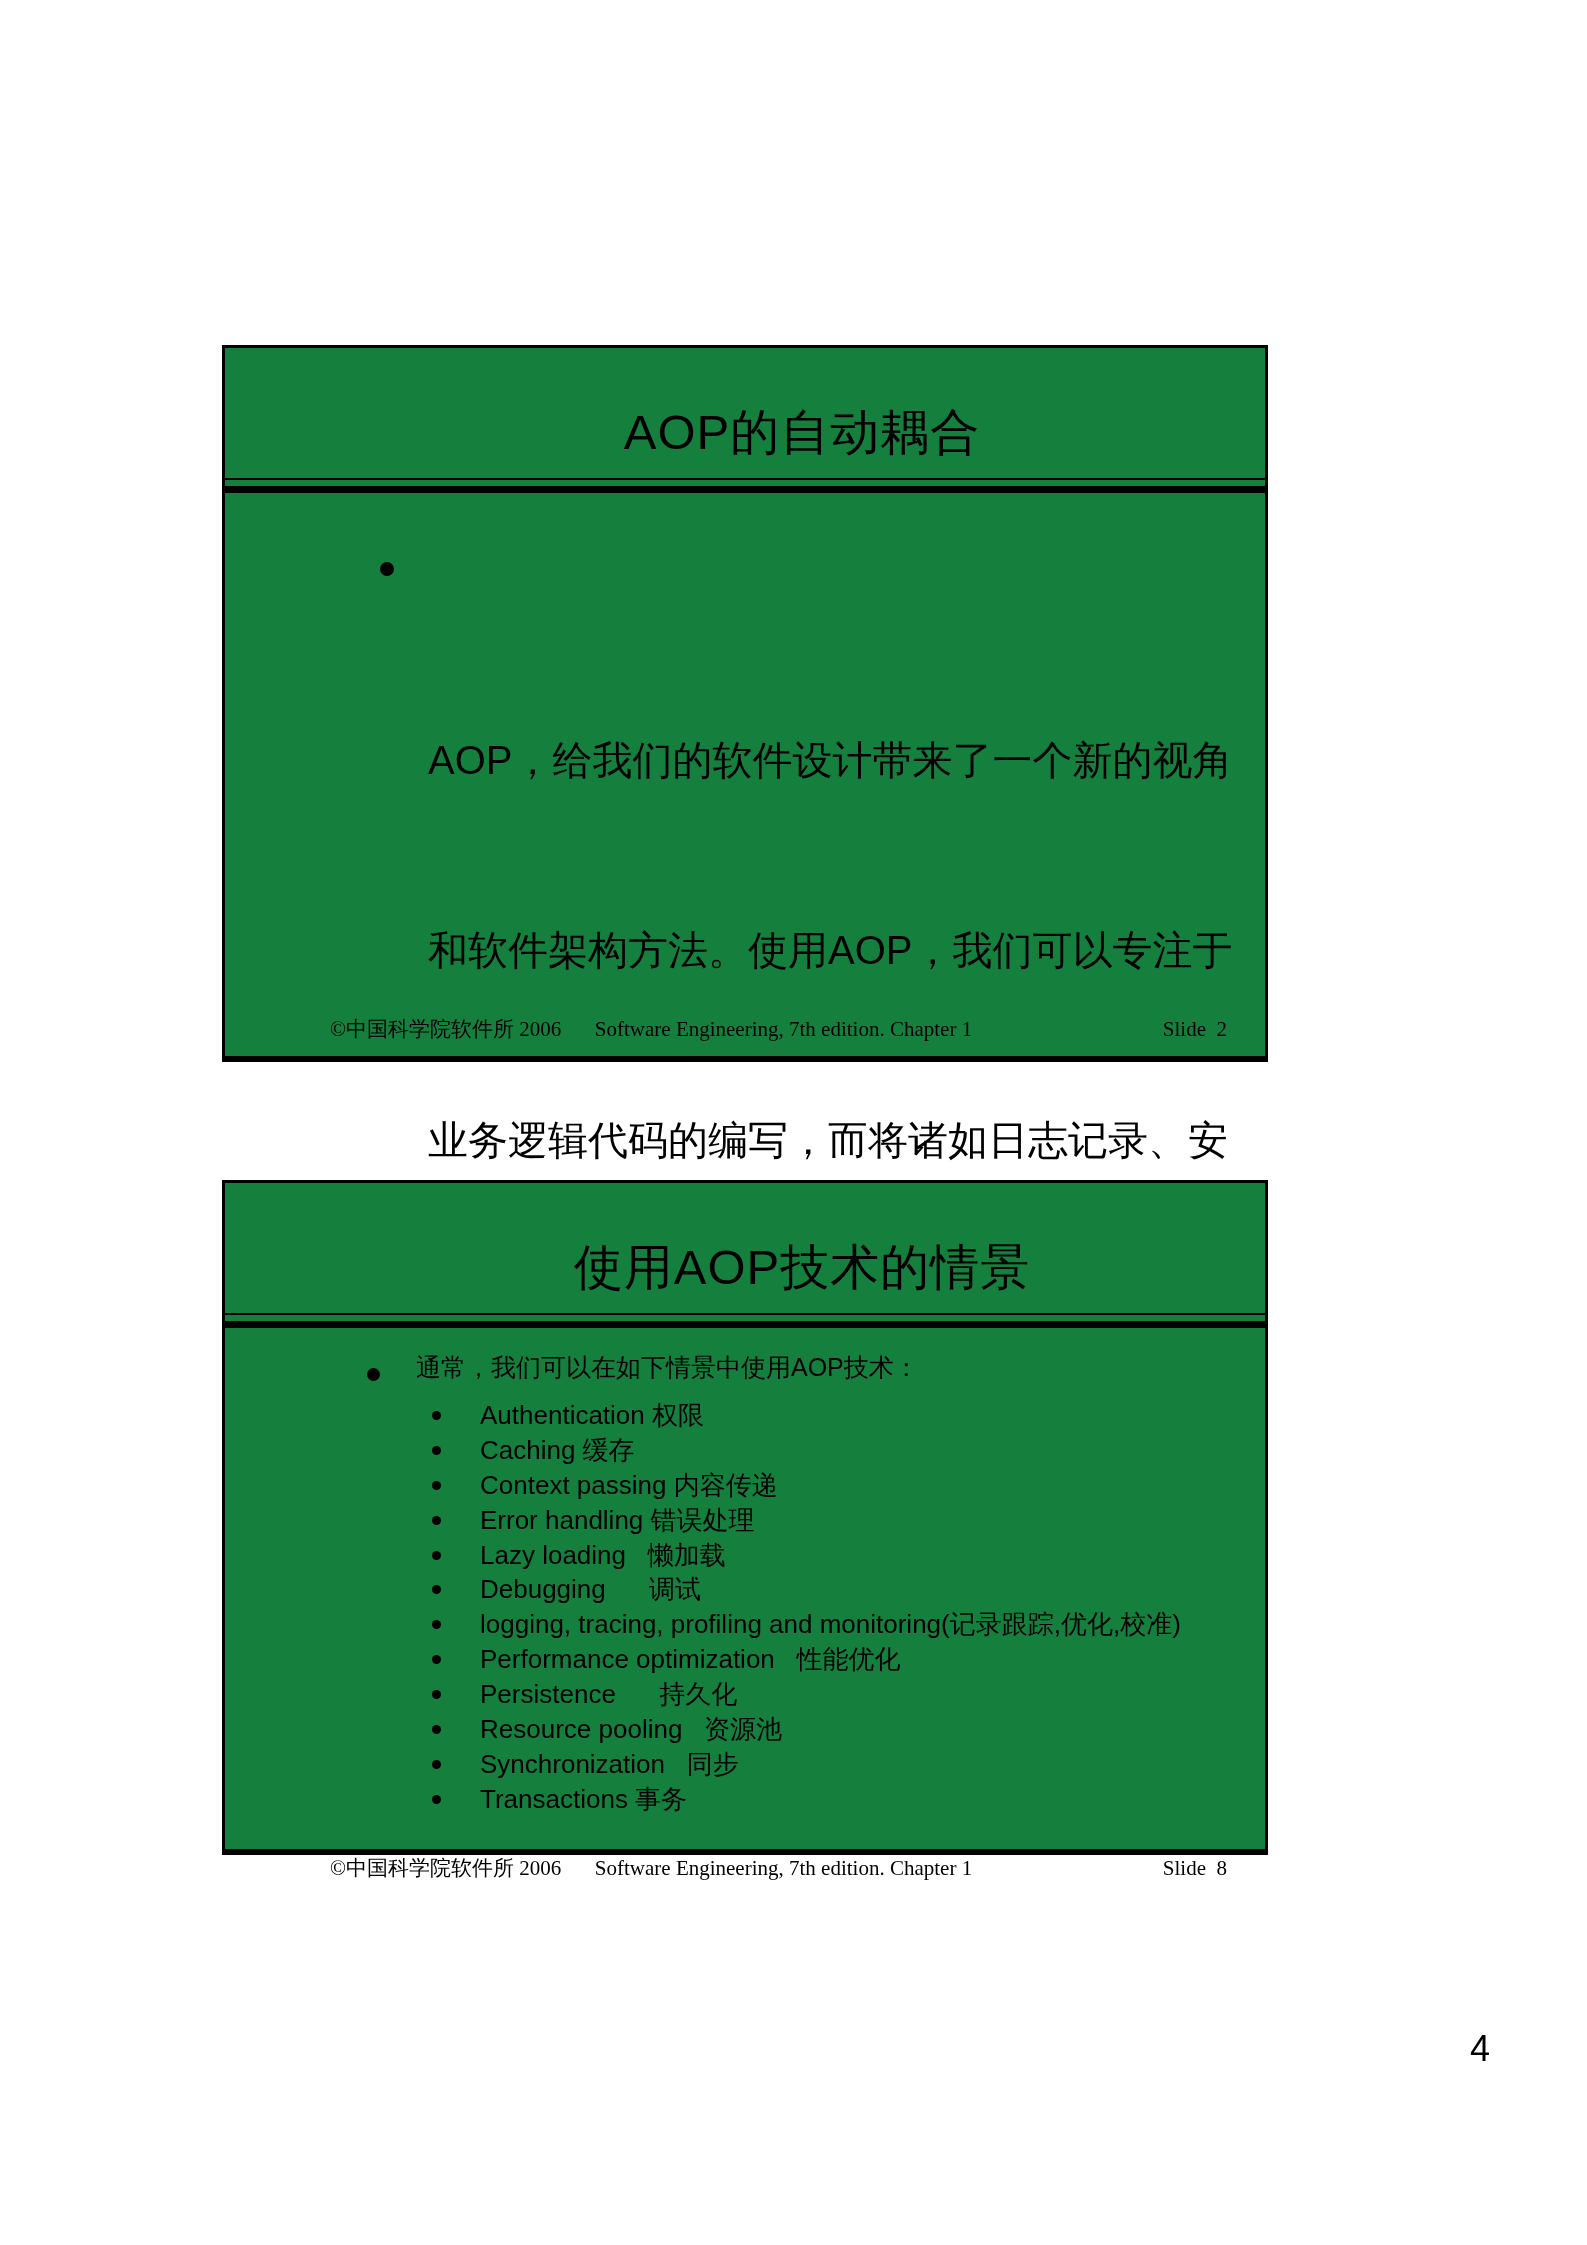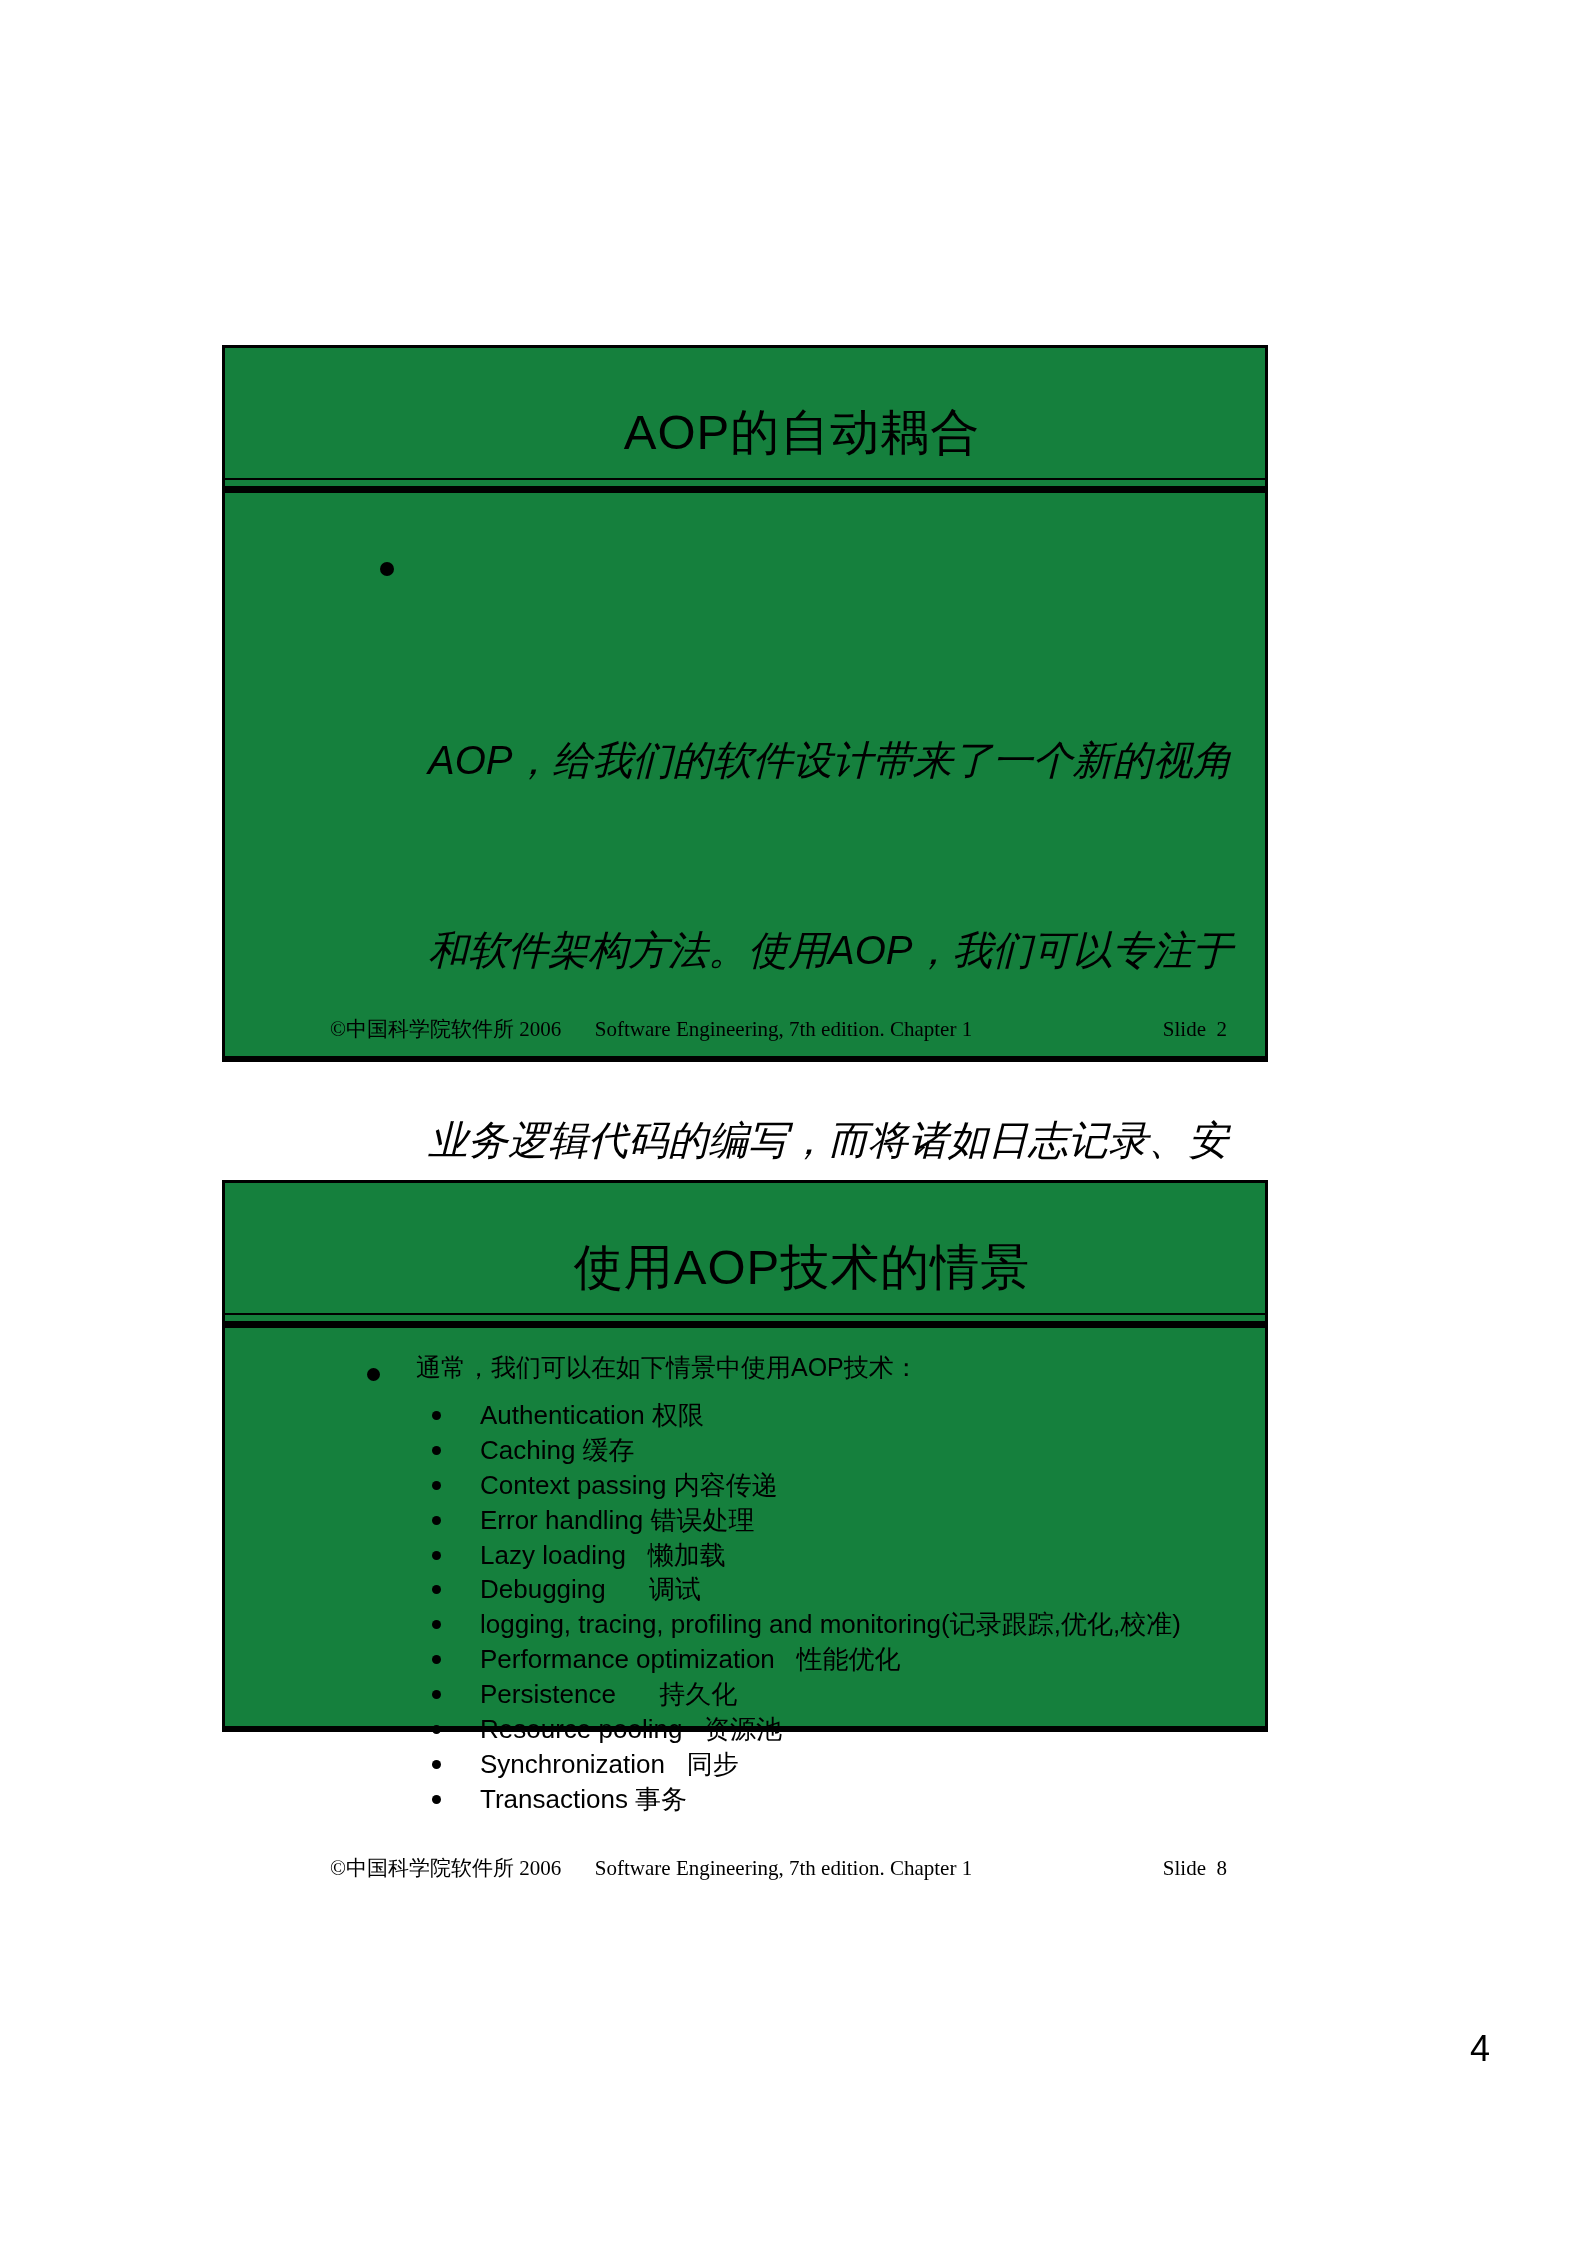--- a/index.html
+++ b/index.html
@@ -15,37 +15,37 @@
   .slide{
     position:absolute;
     left:222px;
     width:1046px;
     background:#15803d;
     border:3px solid #000;
     border-bottom-width:6px;
     box-sizing:border-box;
   }
   .slide-1{top:345px;height:717px;}
-  .slide-2{top:1180px;height:552px;}
+  .slide-2{top:1180px;height:675px;}
 
   .slide-title{
     position:absolute;left:0;right:0;top:58px;
     text-align:center;
     padding-left:114px;
     font-size:49px;
     line-height:52px;
     letter-spacing:1px;
     white-space:pre;
   }
   .thin-rule{position:absolute;left:0;right:0;top:130px;height:2px;background:#000;}
   .thick-rule{position:absolute;left:0;right:0;top:138px;height:7px;background:#000;}
 
   
   .s1-dot{position:absolute;left:155px;top:214px;width:14px;height:14px;border-radius:50%;background:#000;}
-  .s1-body{position:absolute;left:203px;top:199px;font-size:40px;line-height:47.5px;white-space:pre;font-style:italic;}
+  .s1-body{position:absolute;left:203px;top:199px;font-size:40px;line-height:47.5px;white-space:pre;}
 
   
   .s2-dot{position:absolute;left:142px;top:185px;width:13px;height:13px;border-radius:50%;background:#000;}
   .s2-lead{position:absolute;left:191px;top:165px;font-size:25px;line-height:38px;white-space:pre;}
   .s2-list{position:absolute;left:207px;top:215px;font-size:26px;}
   .sub-item{display:flex;align-items:center;height:34.9px;white-space:pre;text-align:right;}
   .sub-dot{width:9px;height:9px;border-radius:50%;background:#000;margin-right:39px;flex:none;}
 
   
   .footer{

